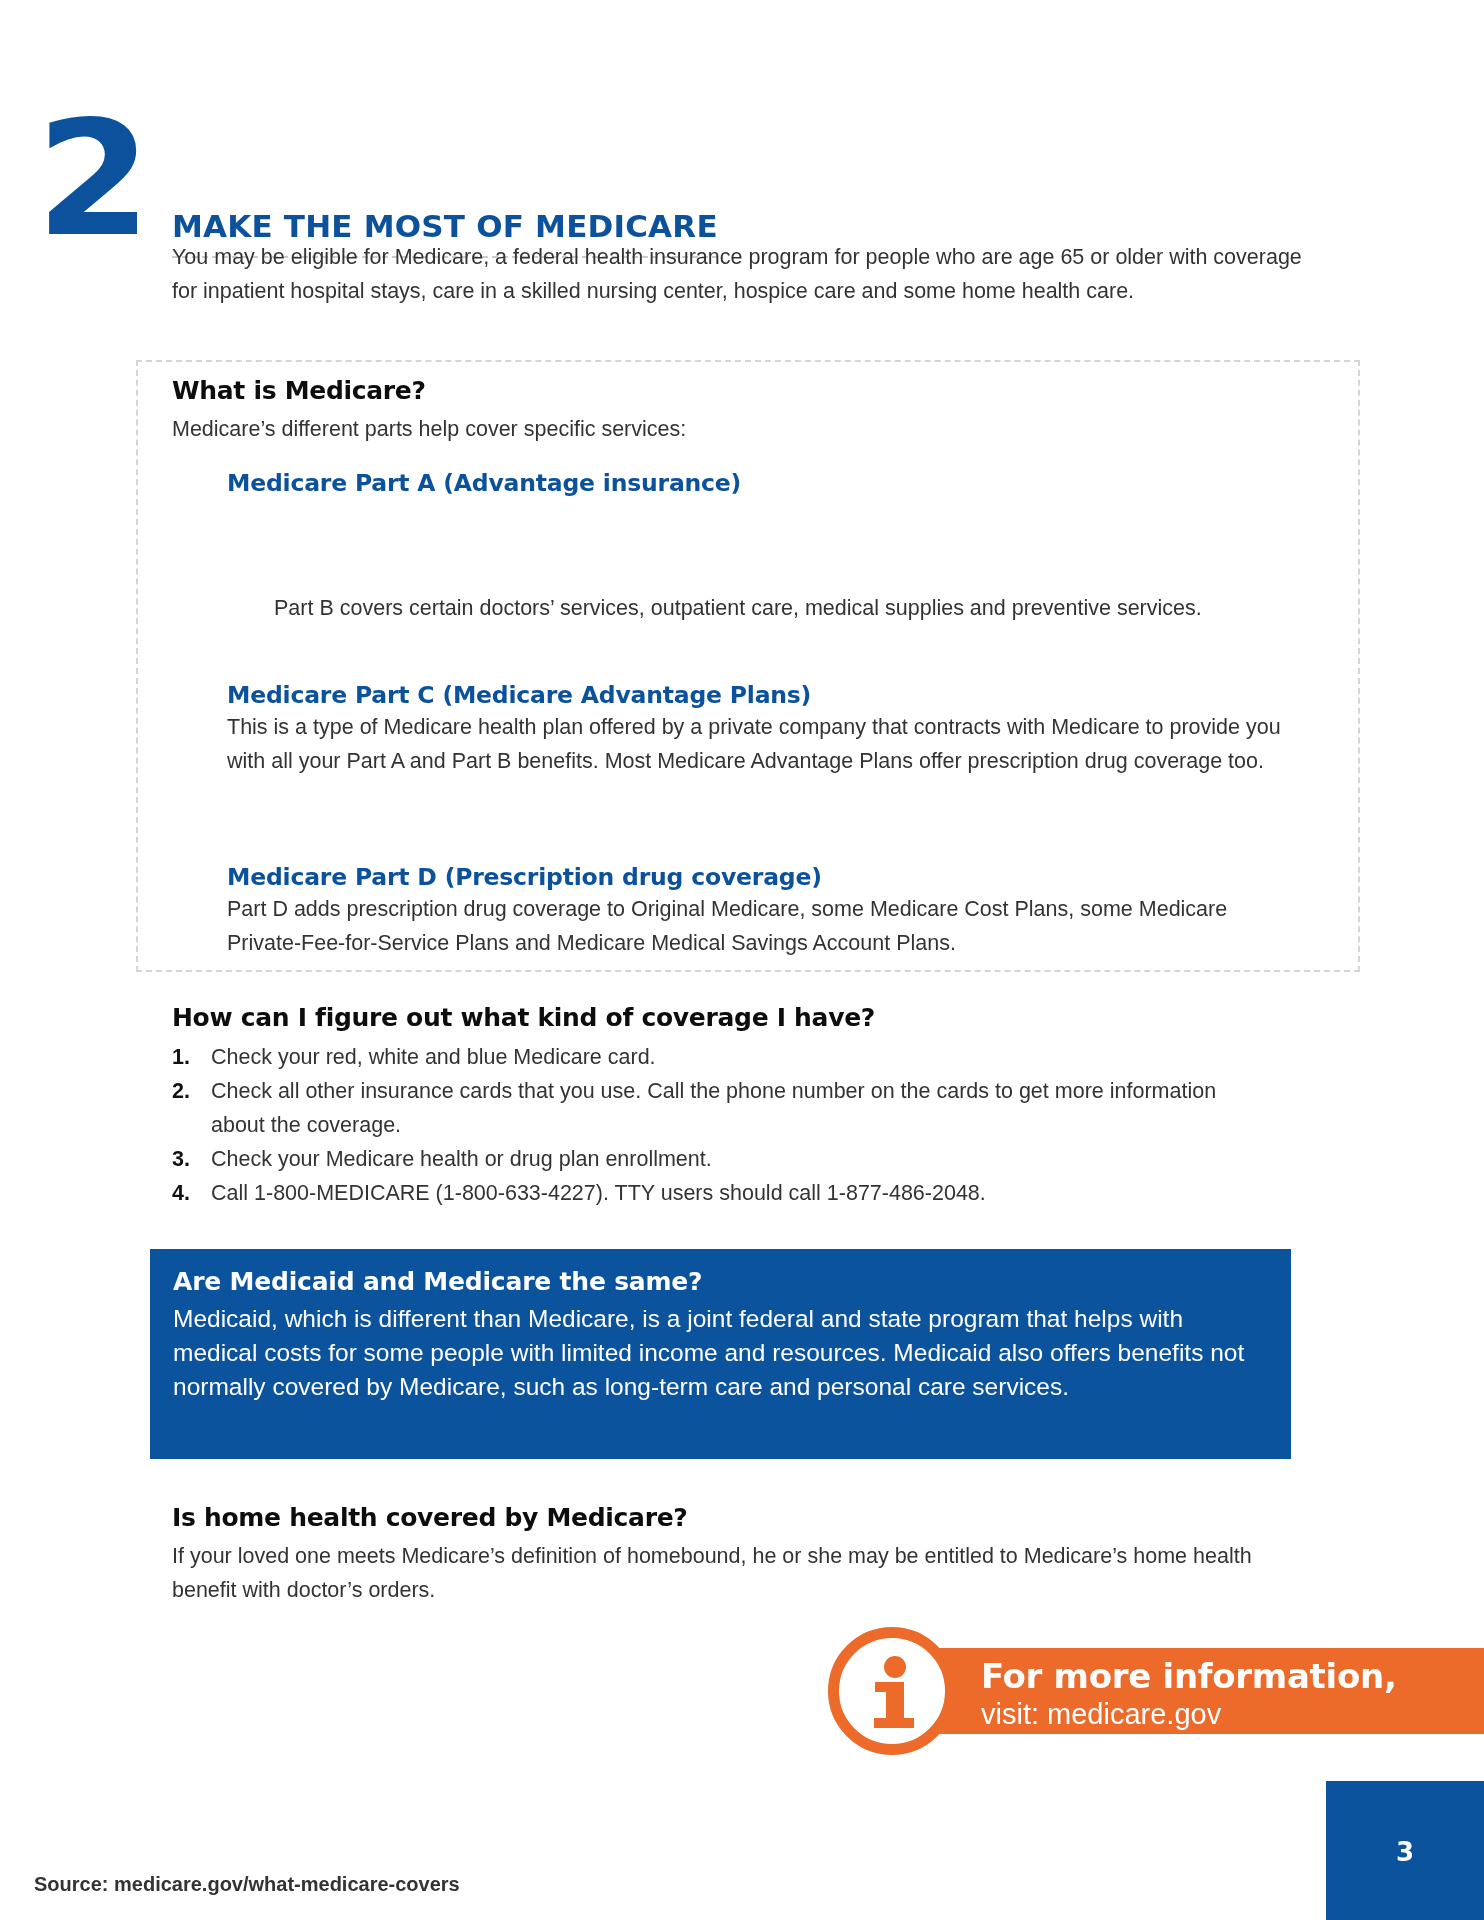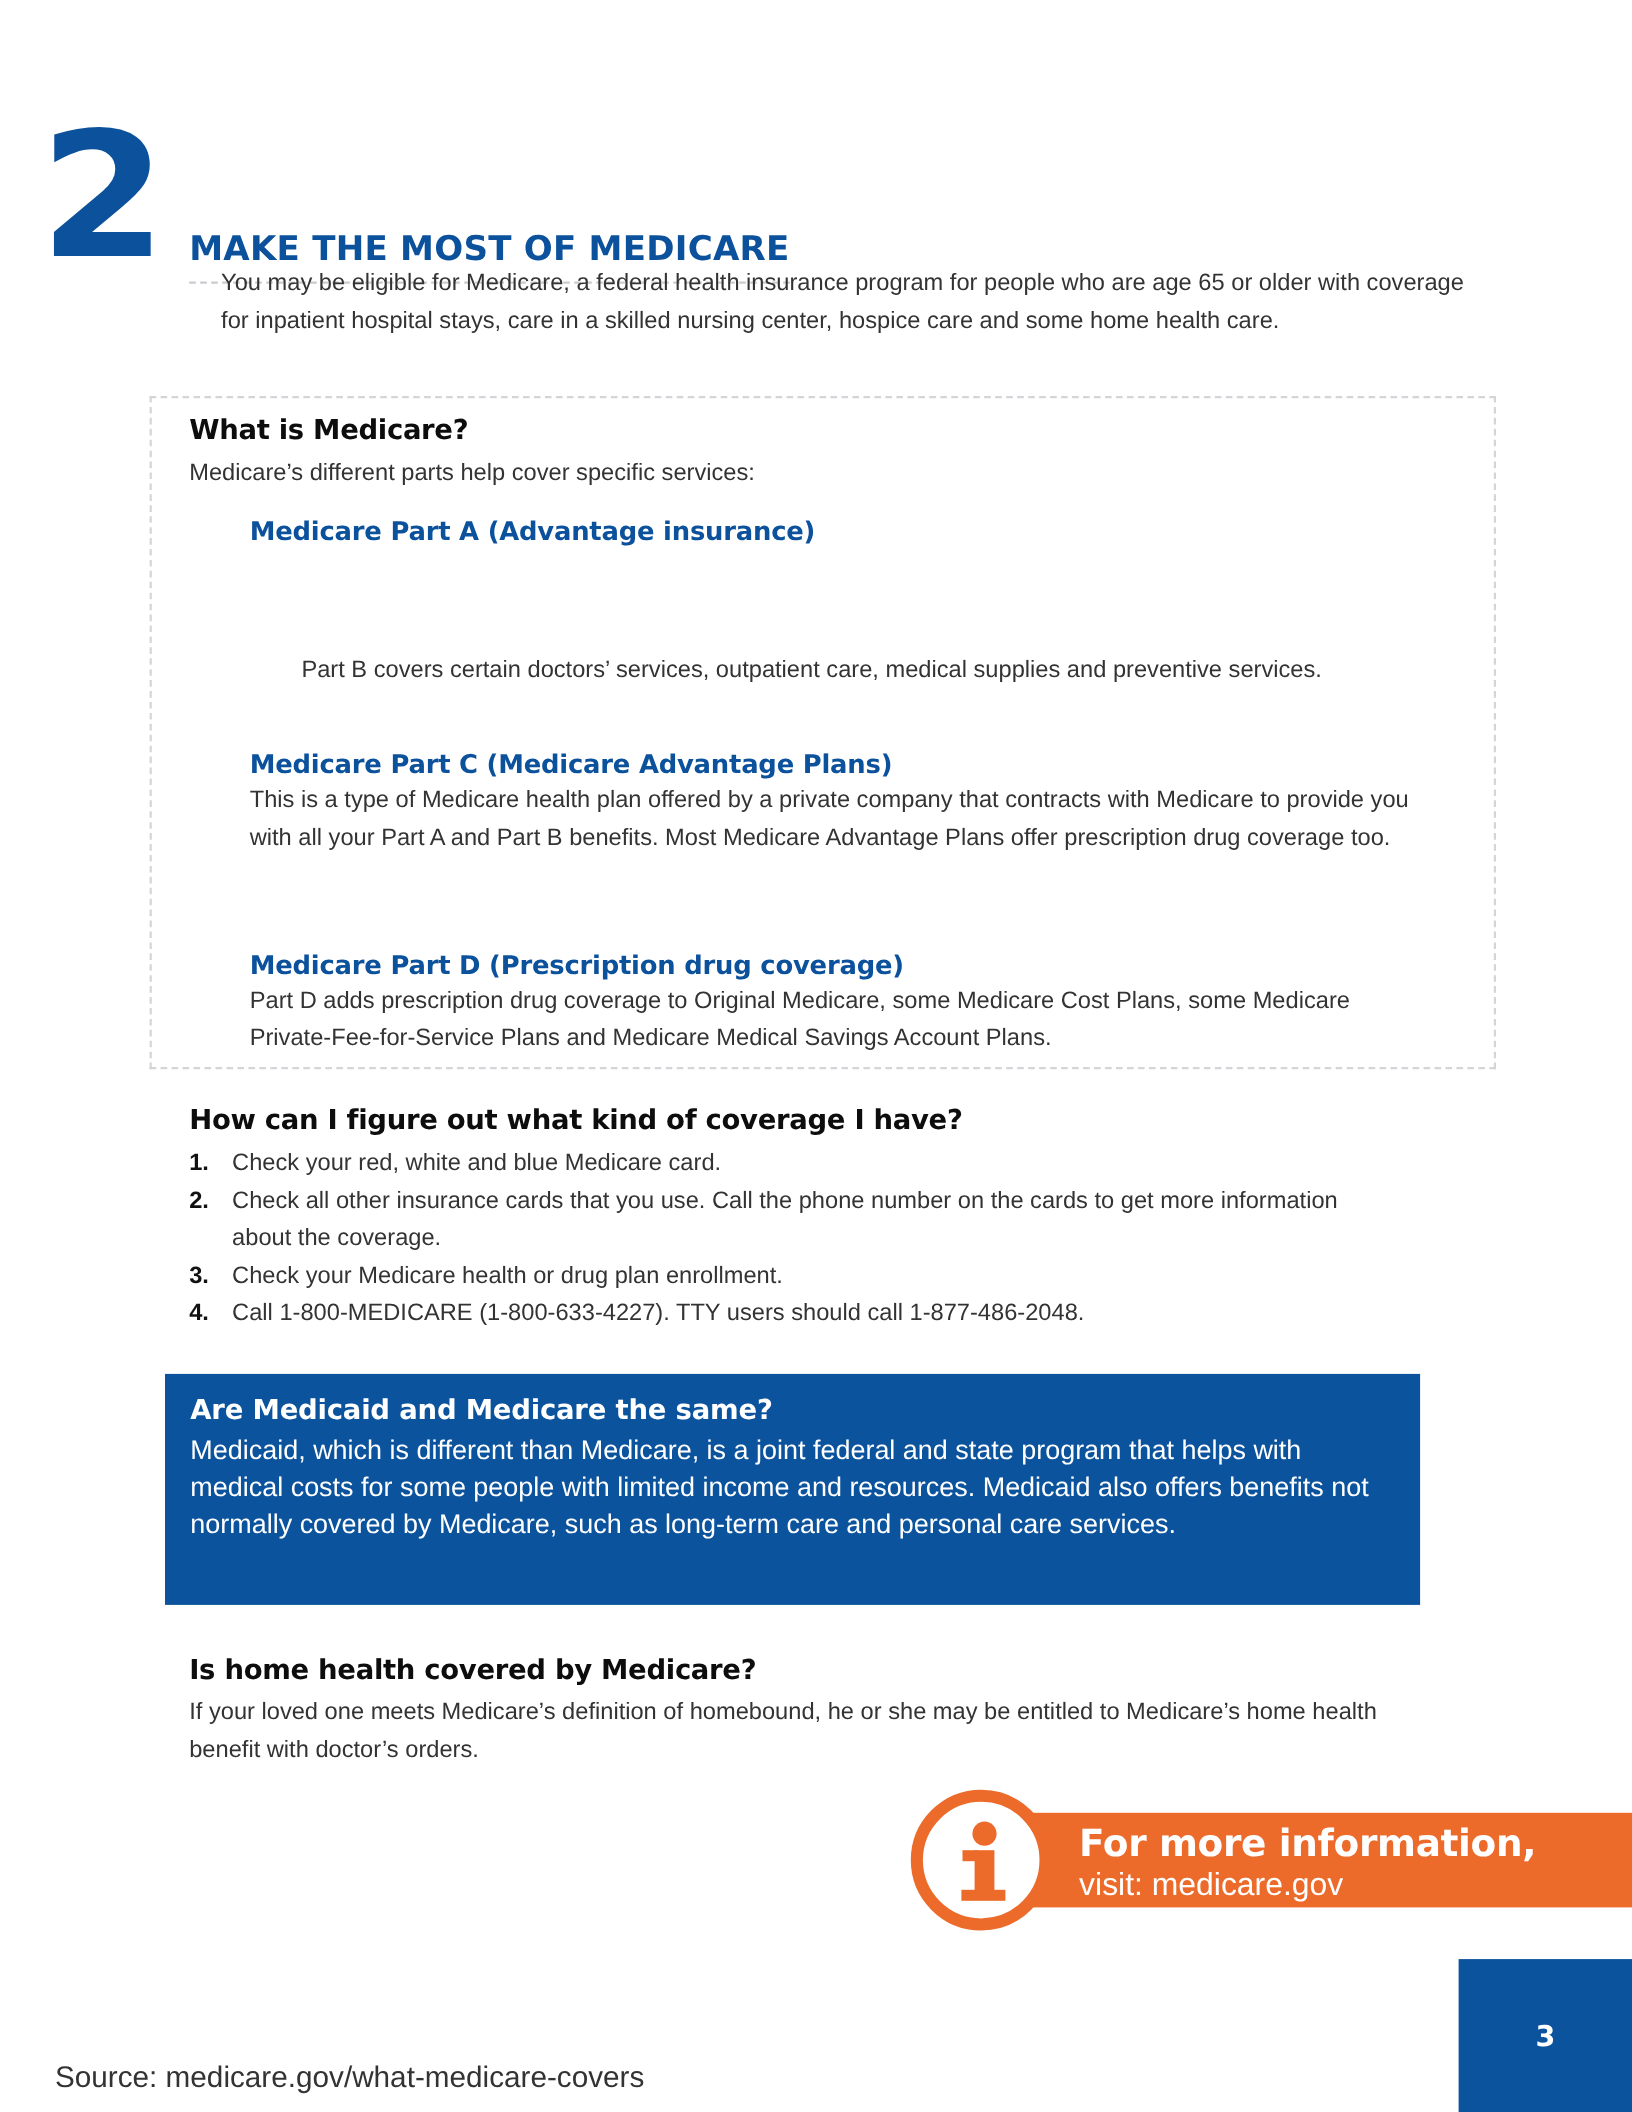--- a/index.html
+++ b/index.html
@@ -13,21 +13,21 @@
     left: 36px; top: 100px; font-size: 158px; line-height: 158px;
     font-weight: 900; color: #0b519c; letter-spacing: -4px;
     transform: scaleX(1.05); transform-origin: left top;
     font-family: "DejaVu Sans", sans-serif;
   }
   .title {
     left: 172px; top: 164px; font-size: 31px; font-weight: bold; color: #0b519c;
     letter-spacing: 0.2px; font-family: "DejaVu Sans", sans-serif;
     padding-bottom: 8px; border-bottom: 2px dashed #c9cbcf; line-height: 44px; margin-top: 40px;
   }
-  .intro { left: 172px; top: 240px; width: 1150px; font-size: 21.5px; line-height: 34px; color: #333; margin-left: 29px; }
+  .intro { left: 172px; top: 240px; width: 1150px; font-size: 21.5px; line-height: 34px; color: #333; }
   .dash-box {
     left: 136px; top: 360px; width: 1224px; height: 612px;
     border: 2px dashed #d3d5d8; box-sizing: border-box;
   }
   .h-black { font-size: 25px; font-weight: bold; color: #0d0d0d; font-family: "DejaVu Sans", sans-serif; letter-spacing: -0.3px; }
   .h-blue { font-size: 23.5px; font-weight: bold; color: #0b519c; font-family: "DejaVu Sans", sans-serif; letter-spacing: -0.2px; }
   .body-text { font-size: 21.5px; line-height: 34px; color: #333; }
   .what-h { left: 172px; top: 376px; }
   .what-sub { left: 172px; top: 412px; }
   .part { left: 227px; width: 1100px; }
@@ -51,21 +51,21 @@
     background: #ffffff; border: 11px solid #ec6a2a; box-sizing: border-box;
   }
   .info-dot { position: absolute; left: 45px; top: 18px; width: 22px; height: 22px; border-radius: 50%; background: #ec6a2a; }
   .info-stem { position: absolute; left: 47px; top: 44px; width: 18px; height: 44px; background: #ec6a2a; }
   .info-serif-top { position: absolute; left: 36px; top: 44px; width: 14px; height: 10px; background: #ec6a2a; }
   .info-serif-bot { position: absolute; left: 35px; top: 80px; width: 40px; height: 10px; background: #ec6a2a; }
   .more-h { left: 981px; top: 1656px; font-size: 34px; font-weight: bold; color: #ffffff; font-family: "DejaVu Sans", sans-serif; letter-spacing: -0.3px; }
   .more-sub { left: 981px; top: 1698px; font-size: 29px; color: #ffffff; }
   .page-box { left: 1326px; top: 1781px; width: 158px; height: 139px; background: #0b539d; }
   .page-num { position: absolute; left: 0; right: 0; top: 56px; text-align: center; font-size: 26px; font-weight: bold; color: #ffffff; font-family: "DejaVu Sans", sans-serif; }
-  .source { left: 50px; top: 1873px; font-size: 27px; color: #333; }
+  .source { left: 34px; top: 1873px; font-size: 20px; color: #333; font-weight: bold; }
 </style>
 </head>
 <body>
 
 <div class="abs big-num">2</div>
 <div class="abs title">MAKE THE MOST OF MEDICARE</div>
 <div class="abs intro">You may be eligible for Medicare, a federal health insurance program for people who are age 65 or older with coverage for inpatient hospital stays, care in a skilled nursing center, hospice care and some home health care.</div>
 
 <div class="abs dash-box"></div>
 <div class="abs h-black what-h">What is Medicare?</div>

